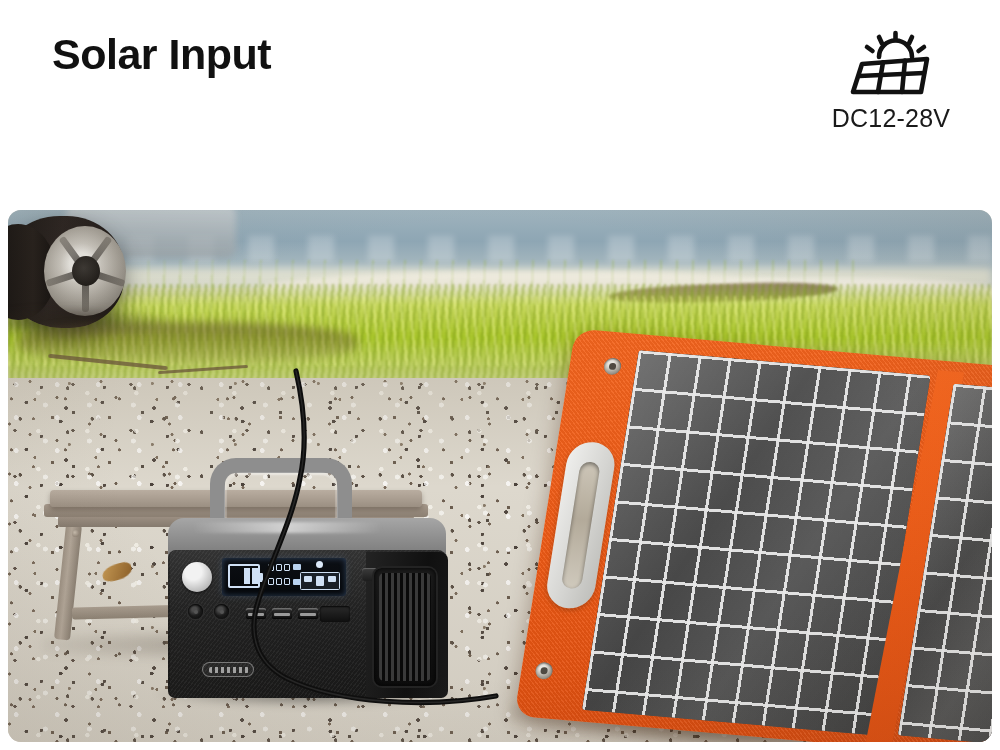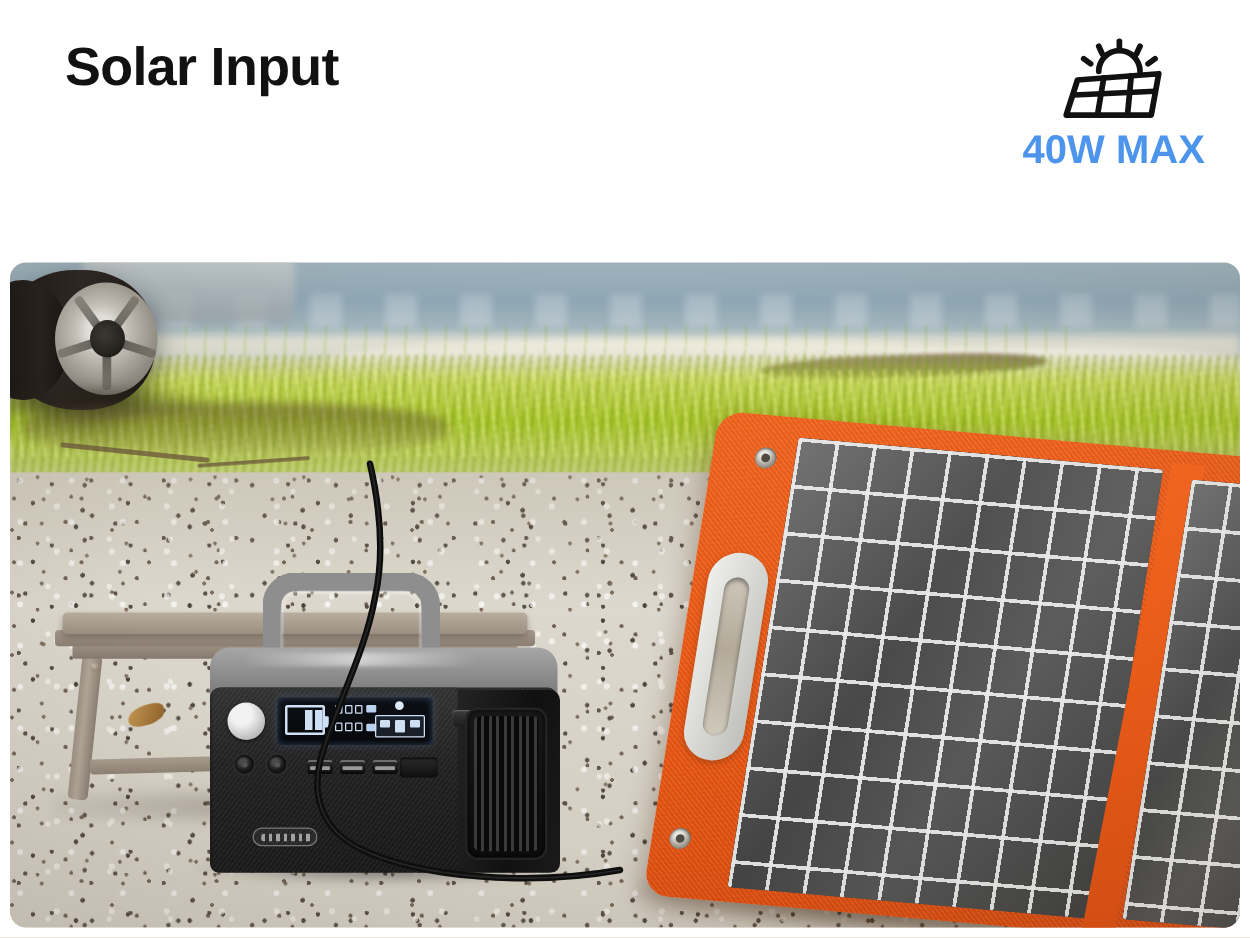--- a/index.html
+++ b/index.html
@@ -509,21 +509,21 @@
         <line x1="89" y1="19" x2="83.5" y2="23"></line>
 
         <path d="M27 36 L92 31 L86 64 L18 64 Z" fill="none"></path>
 
         <line x1="24.5" y1="48" x2="89" y2="45"></line>
 
         <line x1="48" y1="34.3" x2="43" y2="64"></line>
         <line x1="70" y1="32.6" x2="67" y2="64"></line>
       </svg>
     </div>
-    <div id="badge-watt">40W MAX</div>
+    <div id="badge-volt">DC12-28V</div>
   </div>
 </div>
 
 <div id="photo">
 
   <div class="water"></div>
   <div class="water-shimmer"></div>
   <div class="far-bank"></div>
   <div class="rockstrip"></div>
   <div class="rockstrip2"></div>

